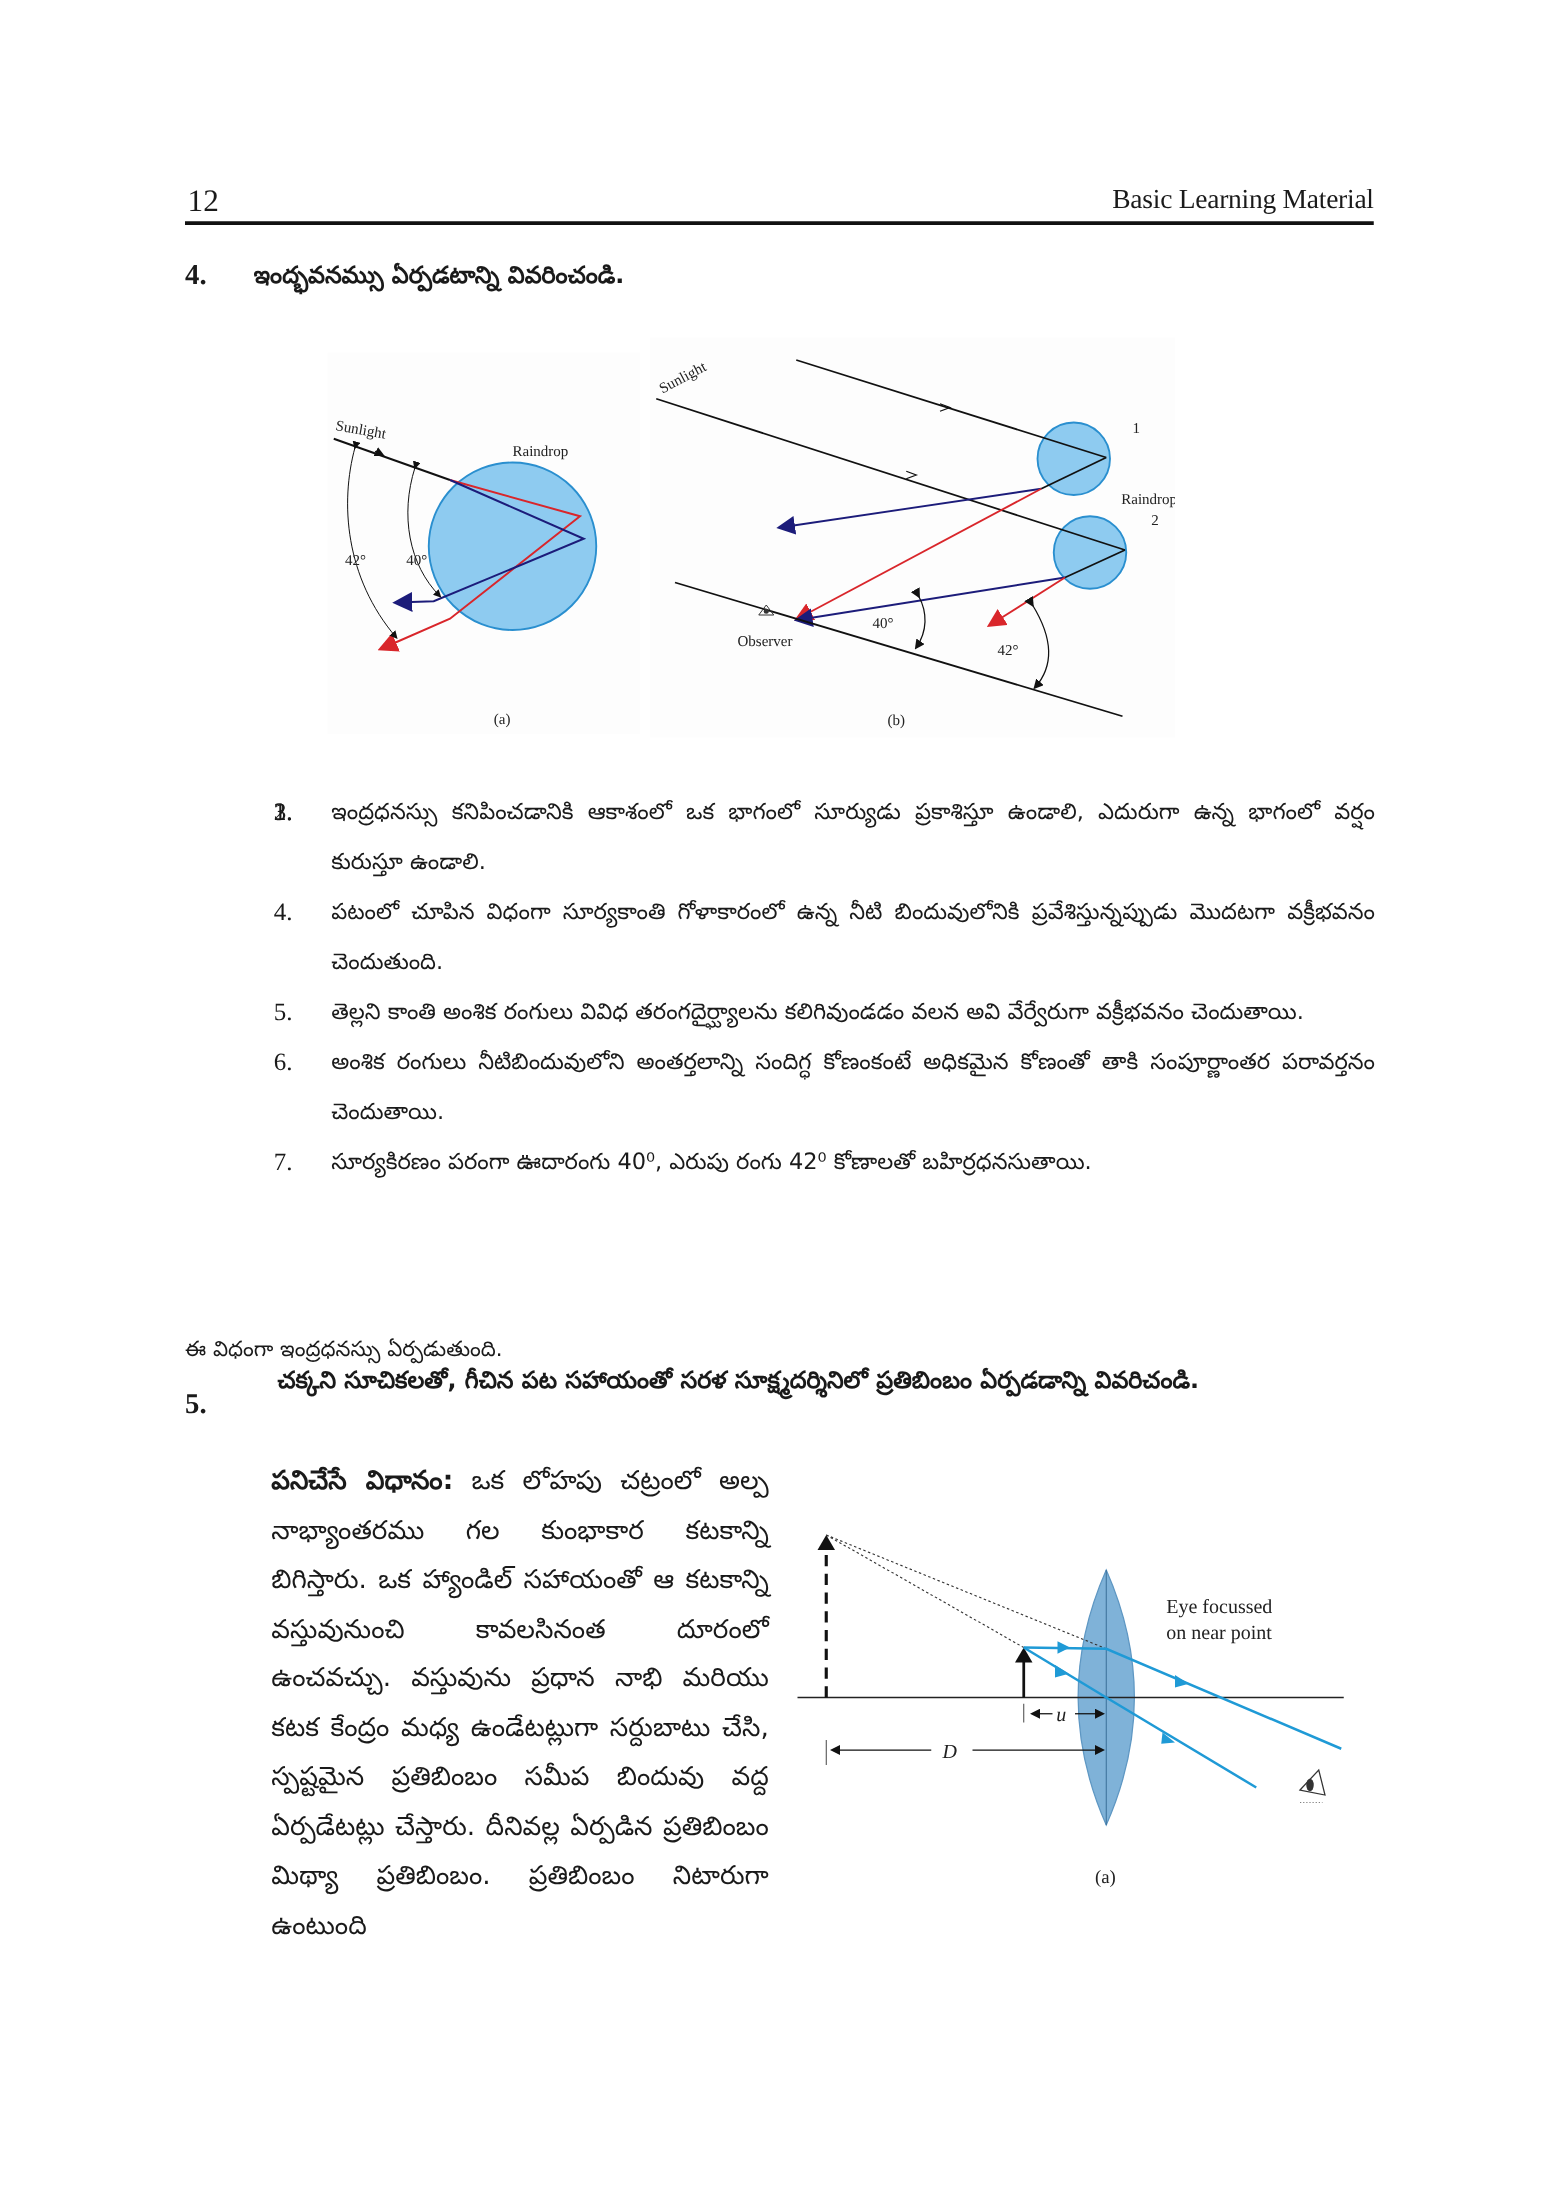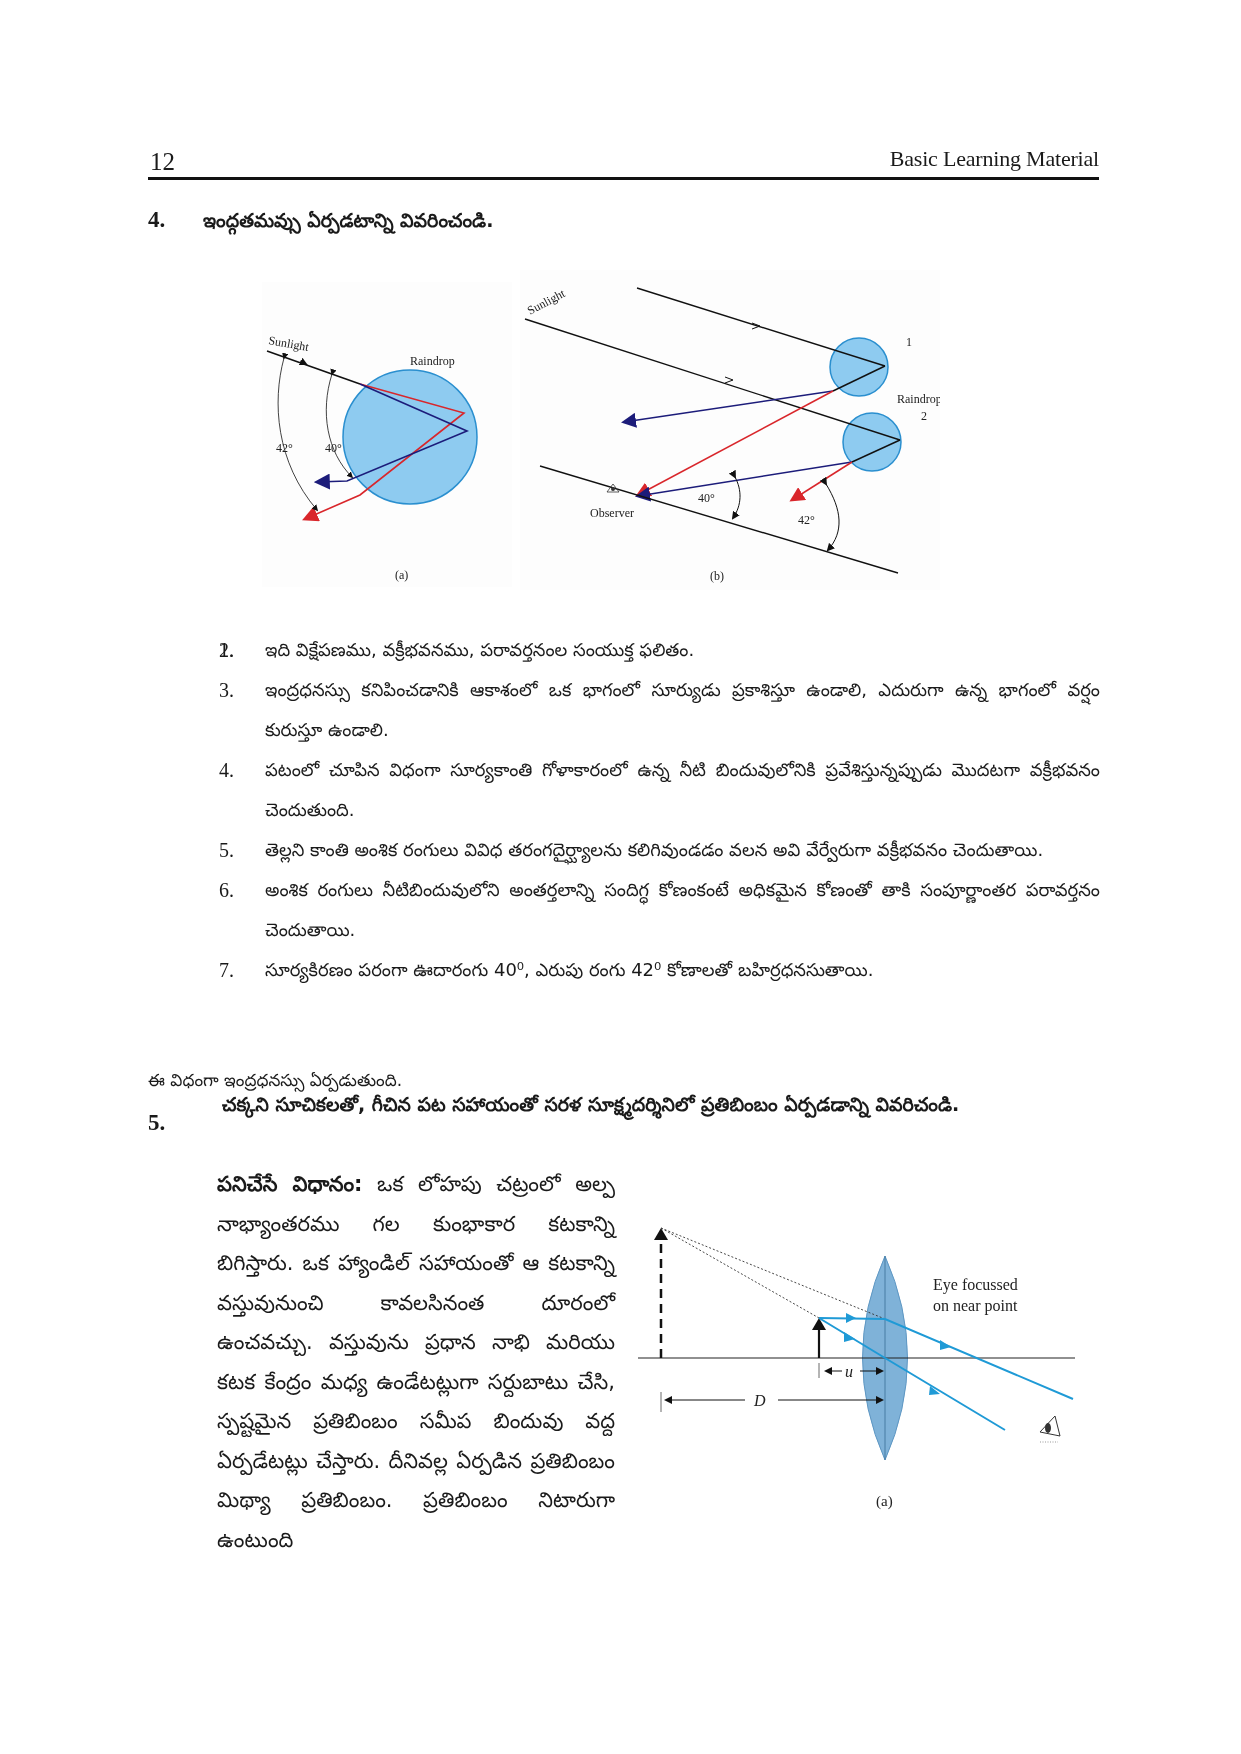--- a/index.html
+++ b/index.html
@@ -24,21 +24,21 @@
   .proc b { font-weight: bold; }
 </style>
 </head>
 <body>
 
 <div class="abs page-number">12</div>
 <div class="abs running-head">Basic Learning Material</div>
 <div class="abs header-rule"></div>
 
 <div class="abs q-num" style="left:148px; top:207px;">4.</div>
-<div class="abs q-text" style="left:203px; top:209px;">ఇంద్గతమవ్సు ఏర్పడటాన్ని వివరించండి.</div>
+<div class="abs q-text" style="left:203px; top:209px;">ఇంద్భవనమ్సు ఏర్పడటాన్ని వివరించండి.</div>
 
 <svg class="abs fig-box" style="left:262px; top:282px;" width="250" height="305" viewBox="0 0 250 305">
   <defs>
     <marker id="arrBlack" markerWidth="8" markerHeight="8" refX="6" refY="4" orient="auto">
         <path d="M0,0 L8,4 L0,8 z" fill="#111"></path>
       </marker>
     <marker id="arrRed" markerWidth="10" markerHeight="10" refX="8" refY="5" orient="auto">
         <path d="M0,0 L10,5 L0,10 z" fill="#d9262b"></path>
       </marker>
     <marker id="arrViolet" markerWidth="10" markerHeight="10" refX="8" refY="5" orient="auto">
@@ -95,21 +95,21 @@
   <text class="fig-text" x="377" y="133">Raindrops</text>
   <text class="fig-text" x="401" y="150">2</text>
   <text class="fig-text" x="70" y="247">Observer</text>
   <text class="fig-label" x="178" y="232">40°</text>
   <text class="fig-label" x="278" y="254">42°</text>
   <text class="fig-label" x="190" y="310">(b)</text>
 </svg>
 
 <ol class="abs list">
   <li><span class="num">1.</span></li>
-  <li><span class="num">2.</span><span>ఇది విక్షేపణము, వక్రీభవనము, పరావర్తనంల సంయుక్త ఫలితం.</span></li>
+  <li><span class="num">2.</span></li>
   <li><span class="num">3.</span><span>ఇంద్రధనస్సు కనిపించడానికి ఆకాశంలో ఒక భాగంలో సూర్యుడు ప్రకాశిస్తూ ఉండాలి, ఎదురుగా ఉన్న భాగంలో వర్షం కురుస్తూ ఉండాలి.</span></li>
   <li><span class="num">4.</span><span>పటంలో చూపిన విధంగా సూర్యకాంతి గోళాకారంలో ఉన్న నీటి బిందువులోనికి ప్రవేశిస్తున్నప్పుడు మొదటగా వక్రీభవనం చెందుతుంది.</span></li>
   <li><span class="num">5.</span><span>తెల్లని కాంతి అంశిక రంగులు వివిధ తరంగదైర్ఘ్యాలను కలిగివుండడం వలన అవి వేర్వేరుగా వక్రీభవనం చెందుతాయి.</span></li>
   <li><span class="num">6.</span><span>అంశిక రంగులు నీటిబిందువులోని అంతర్తలాన్ని సందిగ్ధ కోణంకంటే అధికమైన కోణంతో తాకి సంపూర్ణాంతర పరావర్తనం చెందుతాయి.</span></li>
   <li><span class="num">7.</span><span>సూర్యకిరణం పరంగా ఊదారంగు 40⁰, ఎరుపు రంగు 42⁰ కోణాలతో బహిర్రధనసుతాయి.</span></li>
 </ol>
 
 <div class="abs summary">ఈ విధంగా ఇంద్రధనస్సు ఏర్పడుతుంది.</div>
 
 <div class="abs q-num" style="left:148px; top:1110px;">5.</div>

